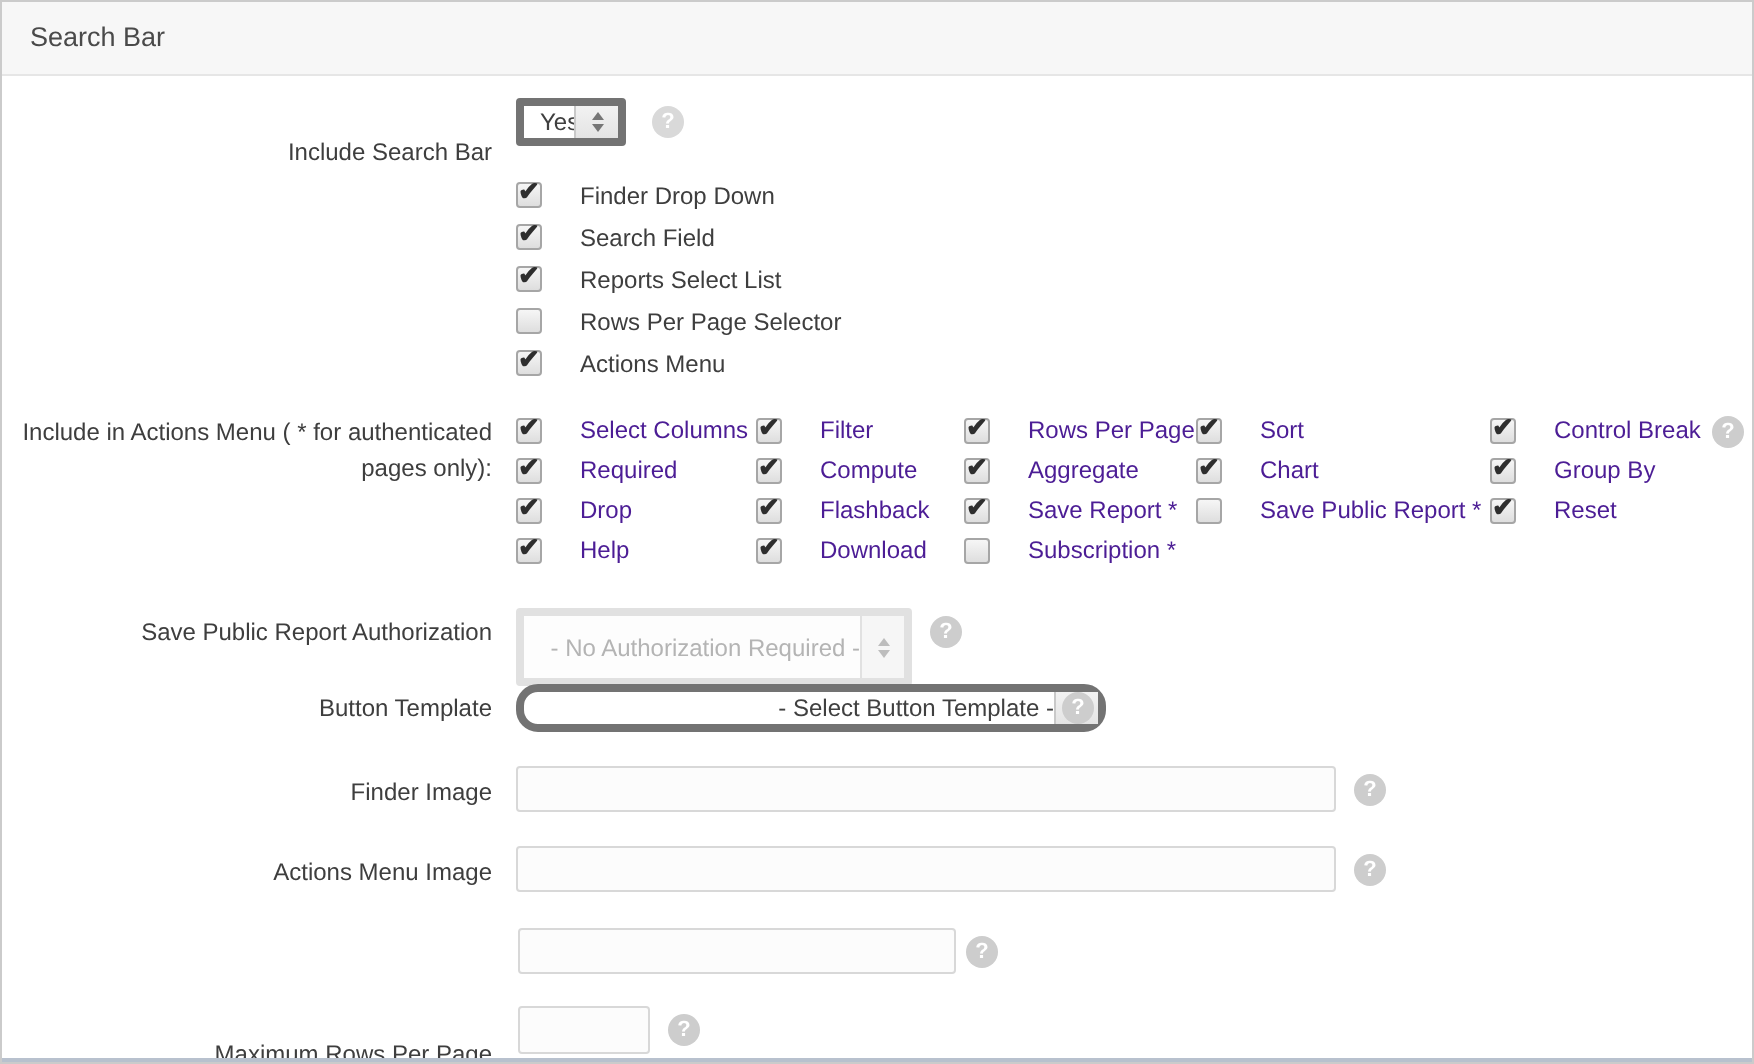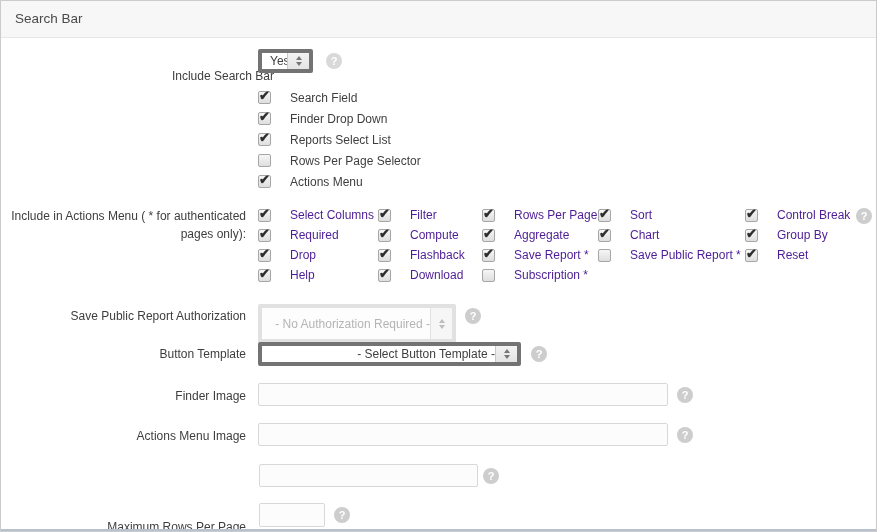--- a/index.html
+++ b/index.html
@@ -124,38 +124,38 @@
 </style>
 </head>
 <body>
 
 <div class="page">
 
   <div class="region-header">
     <span>Search Bar</span>
   </div>
 
-  <div class="field-label" style="top:68px;margin-left:28px;">Include Search Bar</div>
+  <div class="field-label" style="top:68px;">Include Search Bar</div>
   <div class="select" style="left:257px; top:48px; width:55px;">
     <span class="select-text">Yes</span>
     <span class="select-spinner">
         <i class="spin-up"></i>
         <i class="spin-down"></i>
       </span>
   </div>
   <div class="help light" style="left:325px; top:52px;">?</div>
 
   <div class="cb-list">
     <div class="cb-row">
       <div class="cb checked"></div>
+      <span class="cb-label">Finder Drop Down</span>
+    </div>
+    <div class="cb-row">
+      <div class="cb checked"></div>
       <span class="cb-label">Search Field</span>
-    </div>
-    <div class="cb-row">
-      <div class="cb checked"></div>
-      <span class="cb-label">Finder Drop Down</span>
     </div>
     <div class="cb-row">
       <div class="cb checked"></div>
       <span class="cb-label">Reports Select List</span>
     </div>
     <div class="cb-row">
       <div class="cb"></div>
       <span class="cb-label">Rows Per Page Selector</span>
     </div>
     <div class="cb-row">
@@ -239,21 +239,21 @@
   <div class="select disabled" style="left:257px; top:303px; width:198px; height:39px;">
     <span class="select-text">- No Authorization Required -</span>
     <span class="select-spinner">
         <i class="spin-up"></i>
         <i class="spin-down"></i>
       </span>
   </div>
   <div class="help" style="left:464px; top:307px;">?</div>
 
   <div class="field-label" style="top:346px;">Button Template</div>
-  <div class="select" style="left:257px; top:341px; width:263px;">
+  <div class="select" style="left:257px; top:341px; width:295px;border-radius:11px;">
     <span class="select-text">- Select Button Template -</span>
     <span class="select-spinner">
         <i class="spin-up"></i>
         <i class="spin-down"></i>
       </span>
   </div>
   <div class="help" style="left:530px; top:345px;">?</div>
 
   <div class="field-label" style="top:388px;">Finder Image</div>
   <input class="text-input" style="left: 257px; top: 382px; width: 410px;" value="">

